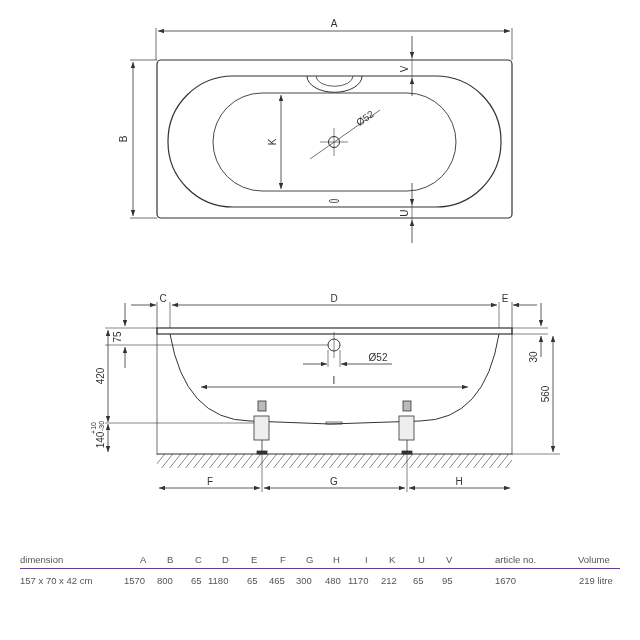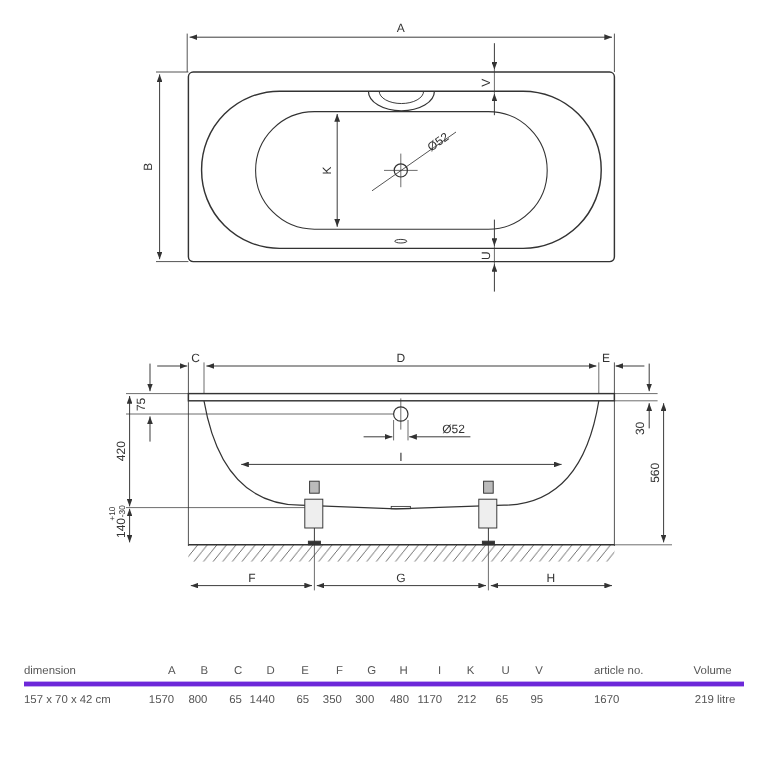--- a/index.html
+++ b/index.html
@@ -2,21 +2,21 @@
 <html><head>
 <meta charset="utf-8">
 <style>
   html,body{margin:0;padding:0;background:#fff;}
   body{width:640px;height:640px;position:relative;overflow:hidden;font-family:"Liberation Sans",sans-serif;color:#333;}
   #drawing{position:absolute;left:0;top:0;}
   .lbl{font-family:"Liberation Sans",sans-serif;font-size:10px;fill:#333;}
   .tbl{position:absolute;left:20px;top:552px;width:600px;font-size:9.5px;color:#555;}
   .row{position:relative;height:16px;}
   .row span{position:absolute;top:2px;white-space:nowrap;}
-  .hdr{border-bottom:4px solid #6d28d9;}
+  .hdr{border-bottom:1px solid #6d28d9;}
 </style>
 </head>
 <body>
 
 <svg id="drawing" width="640" height="540" viewBox="0 0 640 540">
   <defs>
     <marker id="ar" markerWidth="8" markerHeight="6" refX="8" refY="3" orient="auto-start-reverse">
       <path d="M0,0 L8,3 L0,6 Z" fill="#333"></path>
     </marker>
     <pattern id="hatch" width="8" height="10" patternUnits="userSpaceOnUse">
@@ -161,23 +161,23 @@
     <span style="left:398px">U</span>
     <span style="left:426px">V</span>
     <span style="left:475px">article no.</span>
     <span style="left:558px">Volume</span>
   </div>
   <div class="row" style="margin-top:4px">
     <span style="left:0">157 x 70 x 42 cm</span>
     <span style="left:104px">1570</span>
     <span style="left:137px">800</span>
     <span style="left:171px">65</span>
-    <span style="left:188px">1440</span>
+    <span style="left:188px">1180</span>
     <span style="left:227px">65</span>
-    <span style="left:249px">350</span>
+    <span style="left:249px">465</span>
     <span style="left:276px">300</span>
     <span style="left:305px">480</span>
     <span style="left:328px">1170</span>
     <span style="left:361px">212</span>
     <span style="left:393px">65</span>
     <span style="left:422px">95</span>
     <span style="left:475px">1670</span>
     <span style="left:559px">219 litre</span>
   </div>
 </div>

